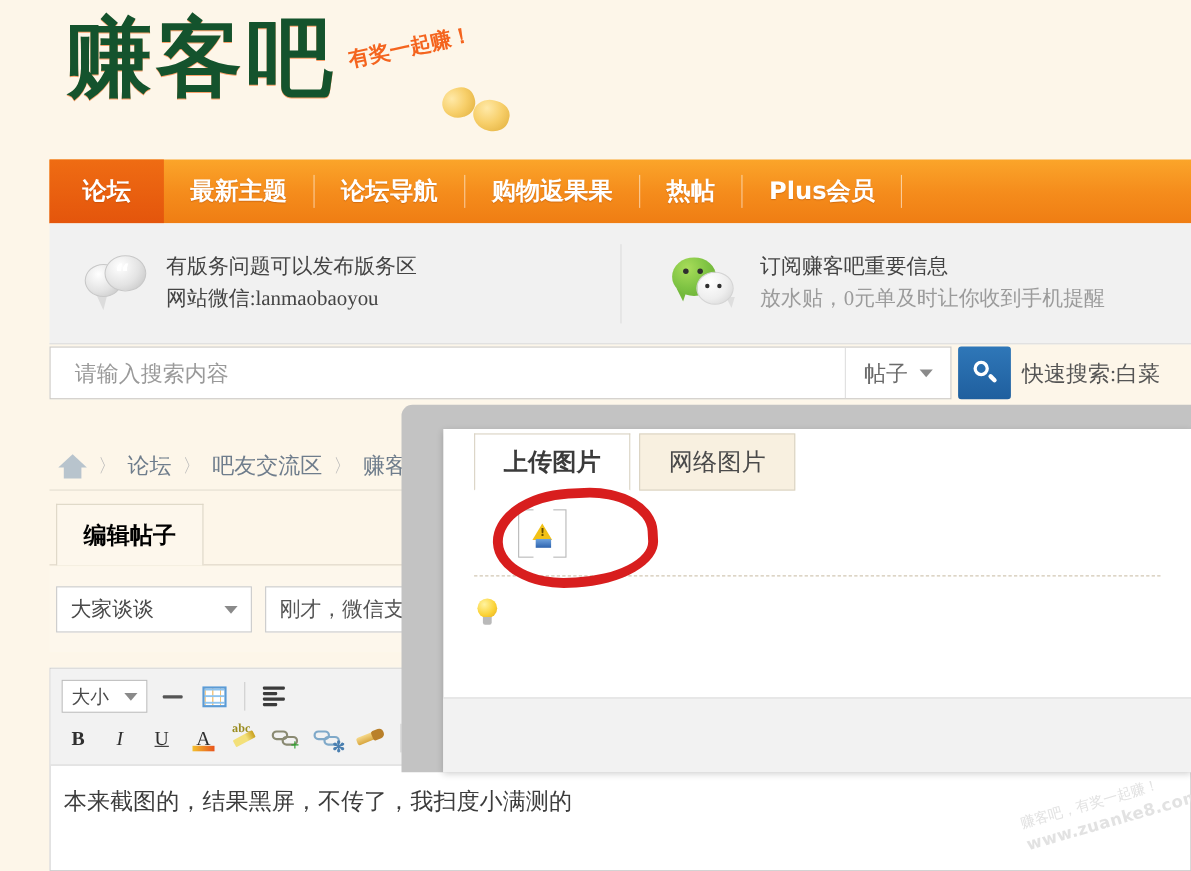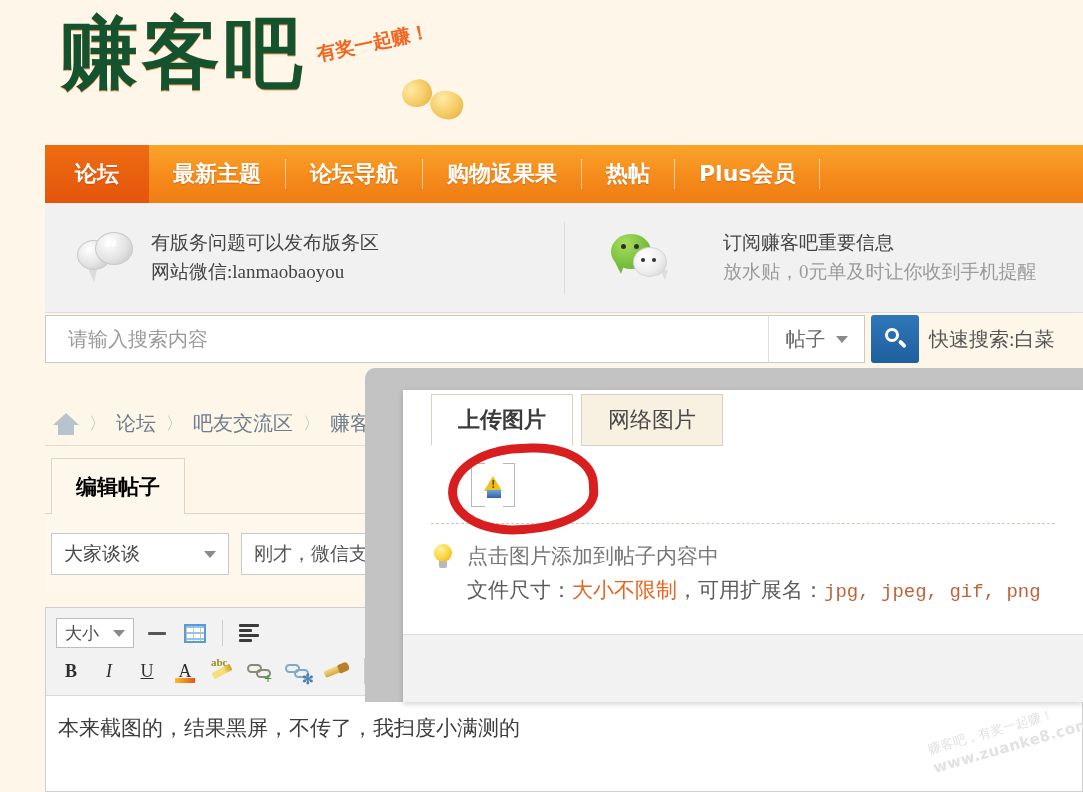--- a/index.html
+++ b/index.html
@@ -92,21 +92,21 @@
     background: #f1f1f1;
     border-bottom: 1px solid #dcdcdc;
     display: flex; align-items: center;
   }
   .info-col {
     display: flex; align-items: center;
     height: 72px;
     padding-left: 32px;
     width: 50%;
   }
-  .info-col.second { border-left: 1px solid #dcdcdc; padding-left: 46px; gap: 32px; }
+  .info-col.second { border-left: 1px solid #dcdcdc; padding-left: 46px; }
   .ic-bubble {
     position: relative; width: 60px; height: 52px; flex: none; margin-right: 14px;
   }
   .ic-bubble .b1, .ic-bubble .b2 {
     position: absolute; border-radius: 50%;
     background: radial-gradient(circle at 36% 30%, #ffffff 0%, #e3e3e3 55%, #bfbfbf 100%);
     border: 1px solid #c8c8c8;
   }
   .ic-bubble .b1 { left: 0; top: 8px; width: 34px; height: 30px; }
   .ic-bubble .b2 { left: 18px; top: 0px; width: 38px; height: 33px; }
@@ -722,26 +722,20 @@
         <div class="bi-warn"></div>
         <div class="bi-blue"></div>
       </div>
     </div>
 
     <div class="modal-hints">
       <div class="bulb">
         <div class="glass"></div>
         <div class="base"></div>
       </div>
-      <div class="hint-lines">
-        <div class="hint-l1">点击图片添加到帖子内容中</div>
-        <div class="hint-l2">
-          <span>文件尺寸：</span><span class="hl-orange">大小不限制</span><span>，可用扩展名：</span><span class="hl-ext">jpg, jpeg, gif, png</span>
-        </div>
-      </div>
     </div>
 
     <div class="modal-footer"></div>
   </div>
 
   <div class="red-circle"></div>
 
   <div class="watermark">
     <div>赚客吧，有奖一起赚！</div>
     <div class="wm2">www.zuanke8.com</div>

